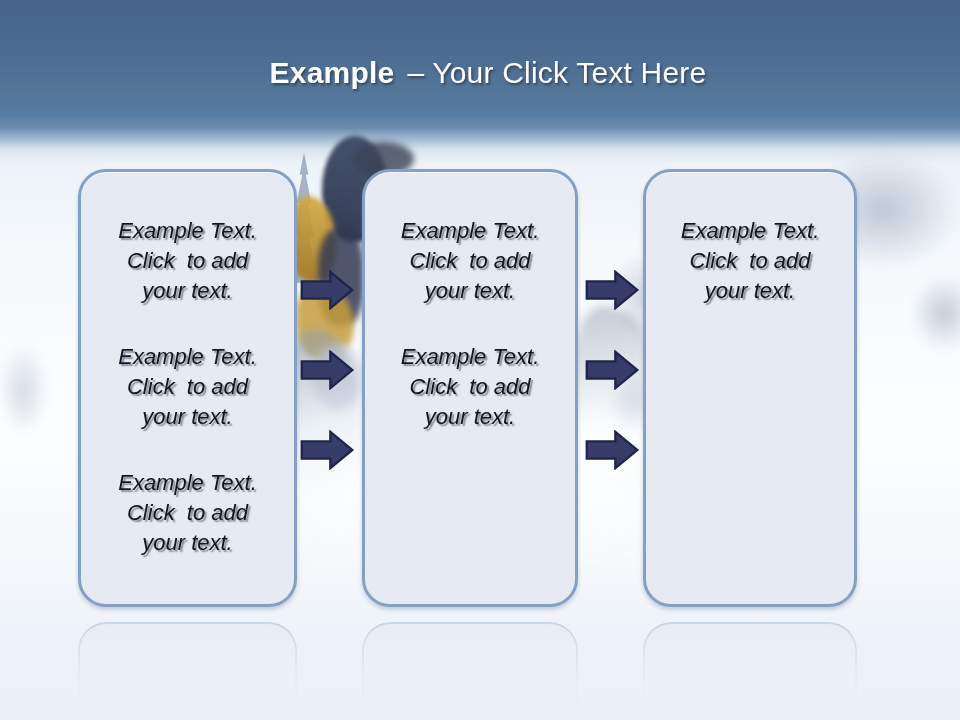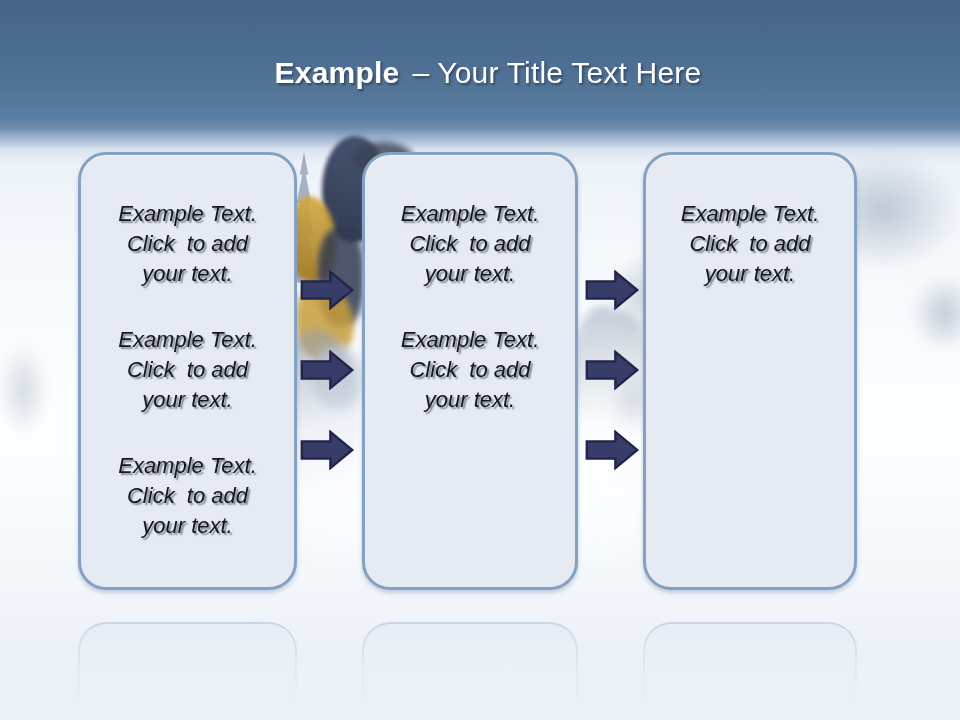--- a/index.html
+++ b/index.html
@@ -65,21 +65,21 @@
   .titlebar h1{
     margin-top:56px; text-align:center; color:var(--title-text,#ffffff);
     font-size:30px; font-weight:400; letter-spacing:.2px; padding-left:16px;
     text-shadow:1.5px 2px 2.5px rgba(20,32,52,.55);
   }
   .t-bold{ font-weight:700; }
   .t-rest{ margin-left:13px; }
 
   
   .box{
-    position:absolute; top:152px; height:438px; z-index:3;
+    position:absolute; top:169px; height:438px; z-index:3;
     background:var(--box-fill,#e6ebf3);
     border:3px solid var(--box-border,#84a1c3);
     border-radius:28px;
     box-shadow:inset 0 1px 0 rgba(255,255,255,.6), 0 3px 4px rgba(100,130,165,.35);
     padding-top:44px;
   }
   .box-1{ left:78px;  width:219px; }
   .box-2{ left:362px; width:216px; }
   .box-3{ left:643px; width:214px; }
   .box p{
@@ -125,21 +125,21 @@
   <div class="torso-dark"></div>
   <div class="arm-y"></div>
   <div class="mitt-light"></div>
   <div class="spray1"></div>
   <div class="spray2"></div>
   <div class="snow-glow"></div>
 </div>
 
 <header class="titlebar">
   <h1>
-    <span class="t-bold">Example</span><span class="t-rest">– Your Title Text Here</span>
+    <span class="t-bold">Example</span><span class="t-rest">– Your Click Text Here</span>
   </h1>
 </header>
 
 <section class="box box-1">
   <p>Example Text.
 Click  to add
 your text.</p>
   <p>Example Text.
 Click  to add
 your text.</p>

